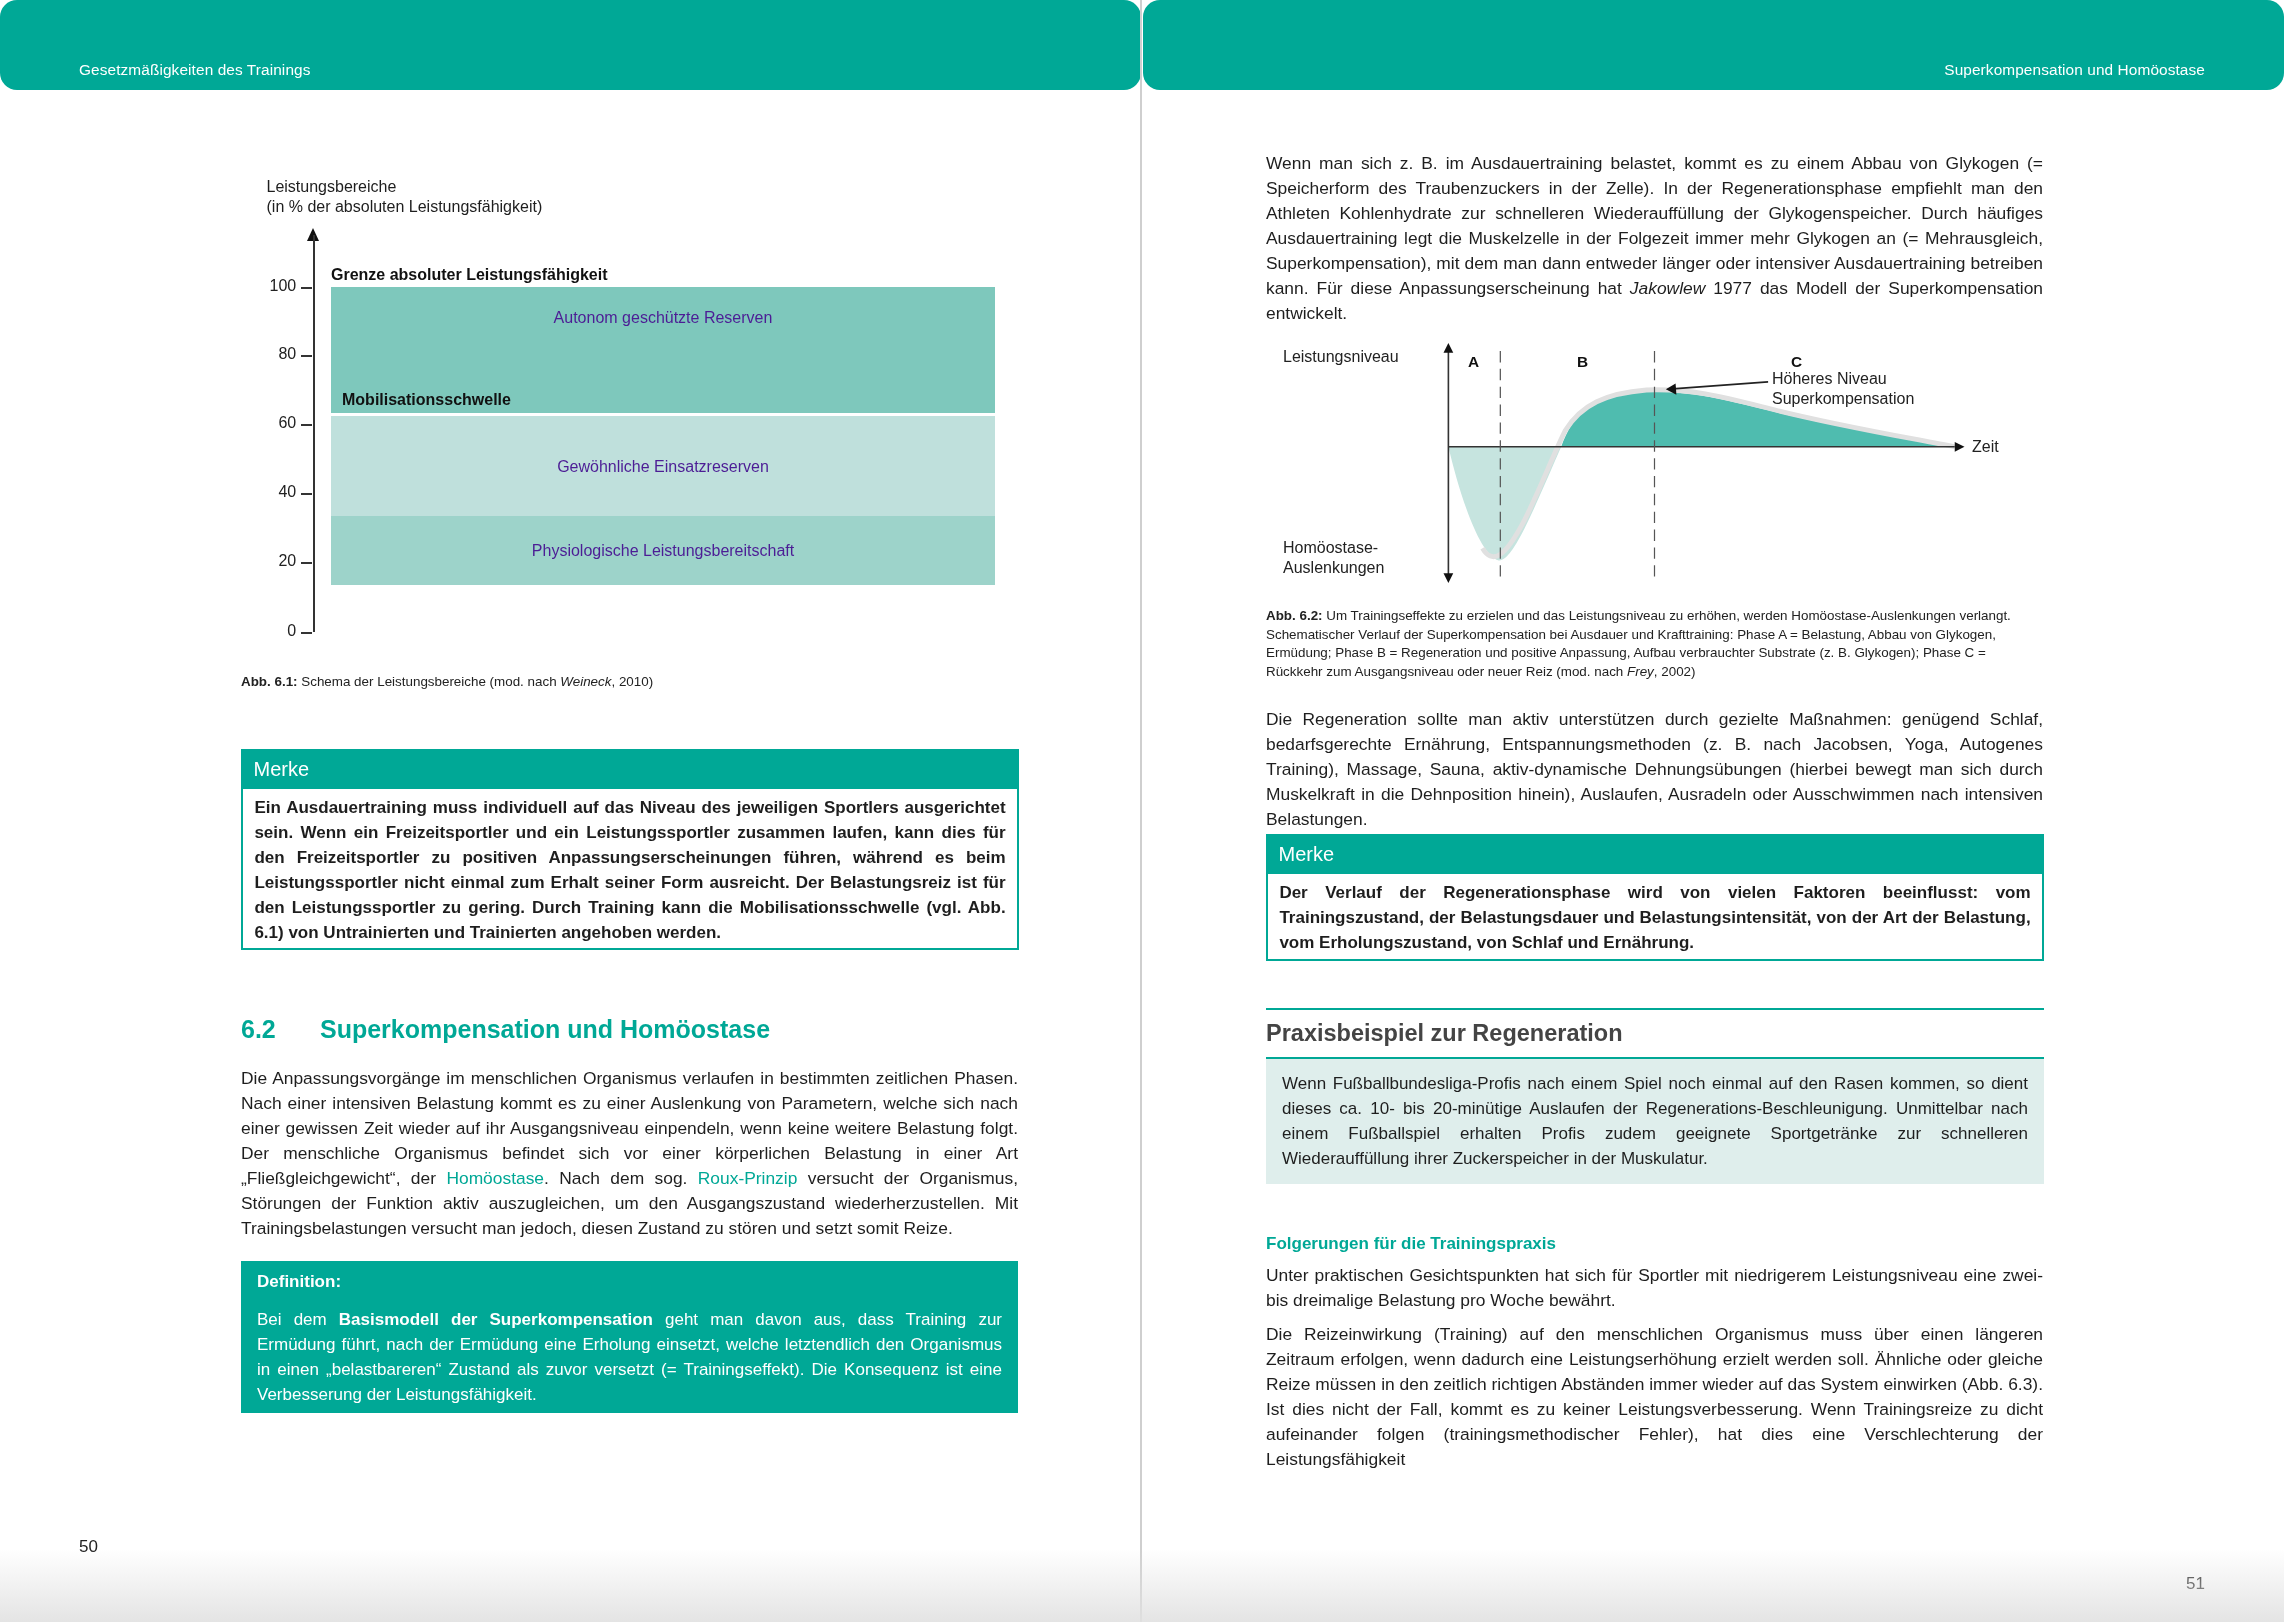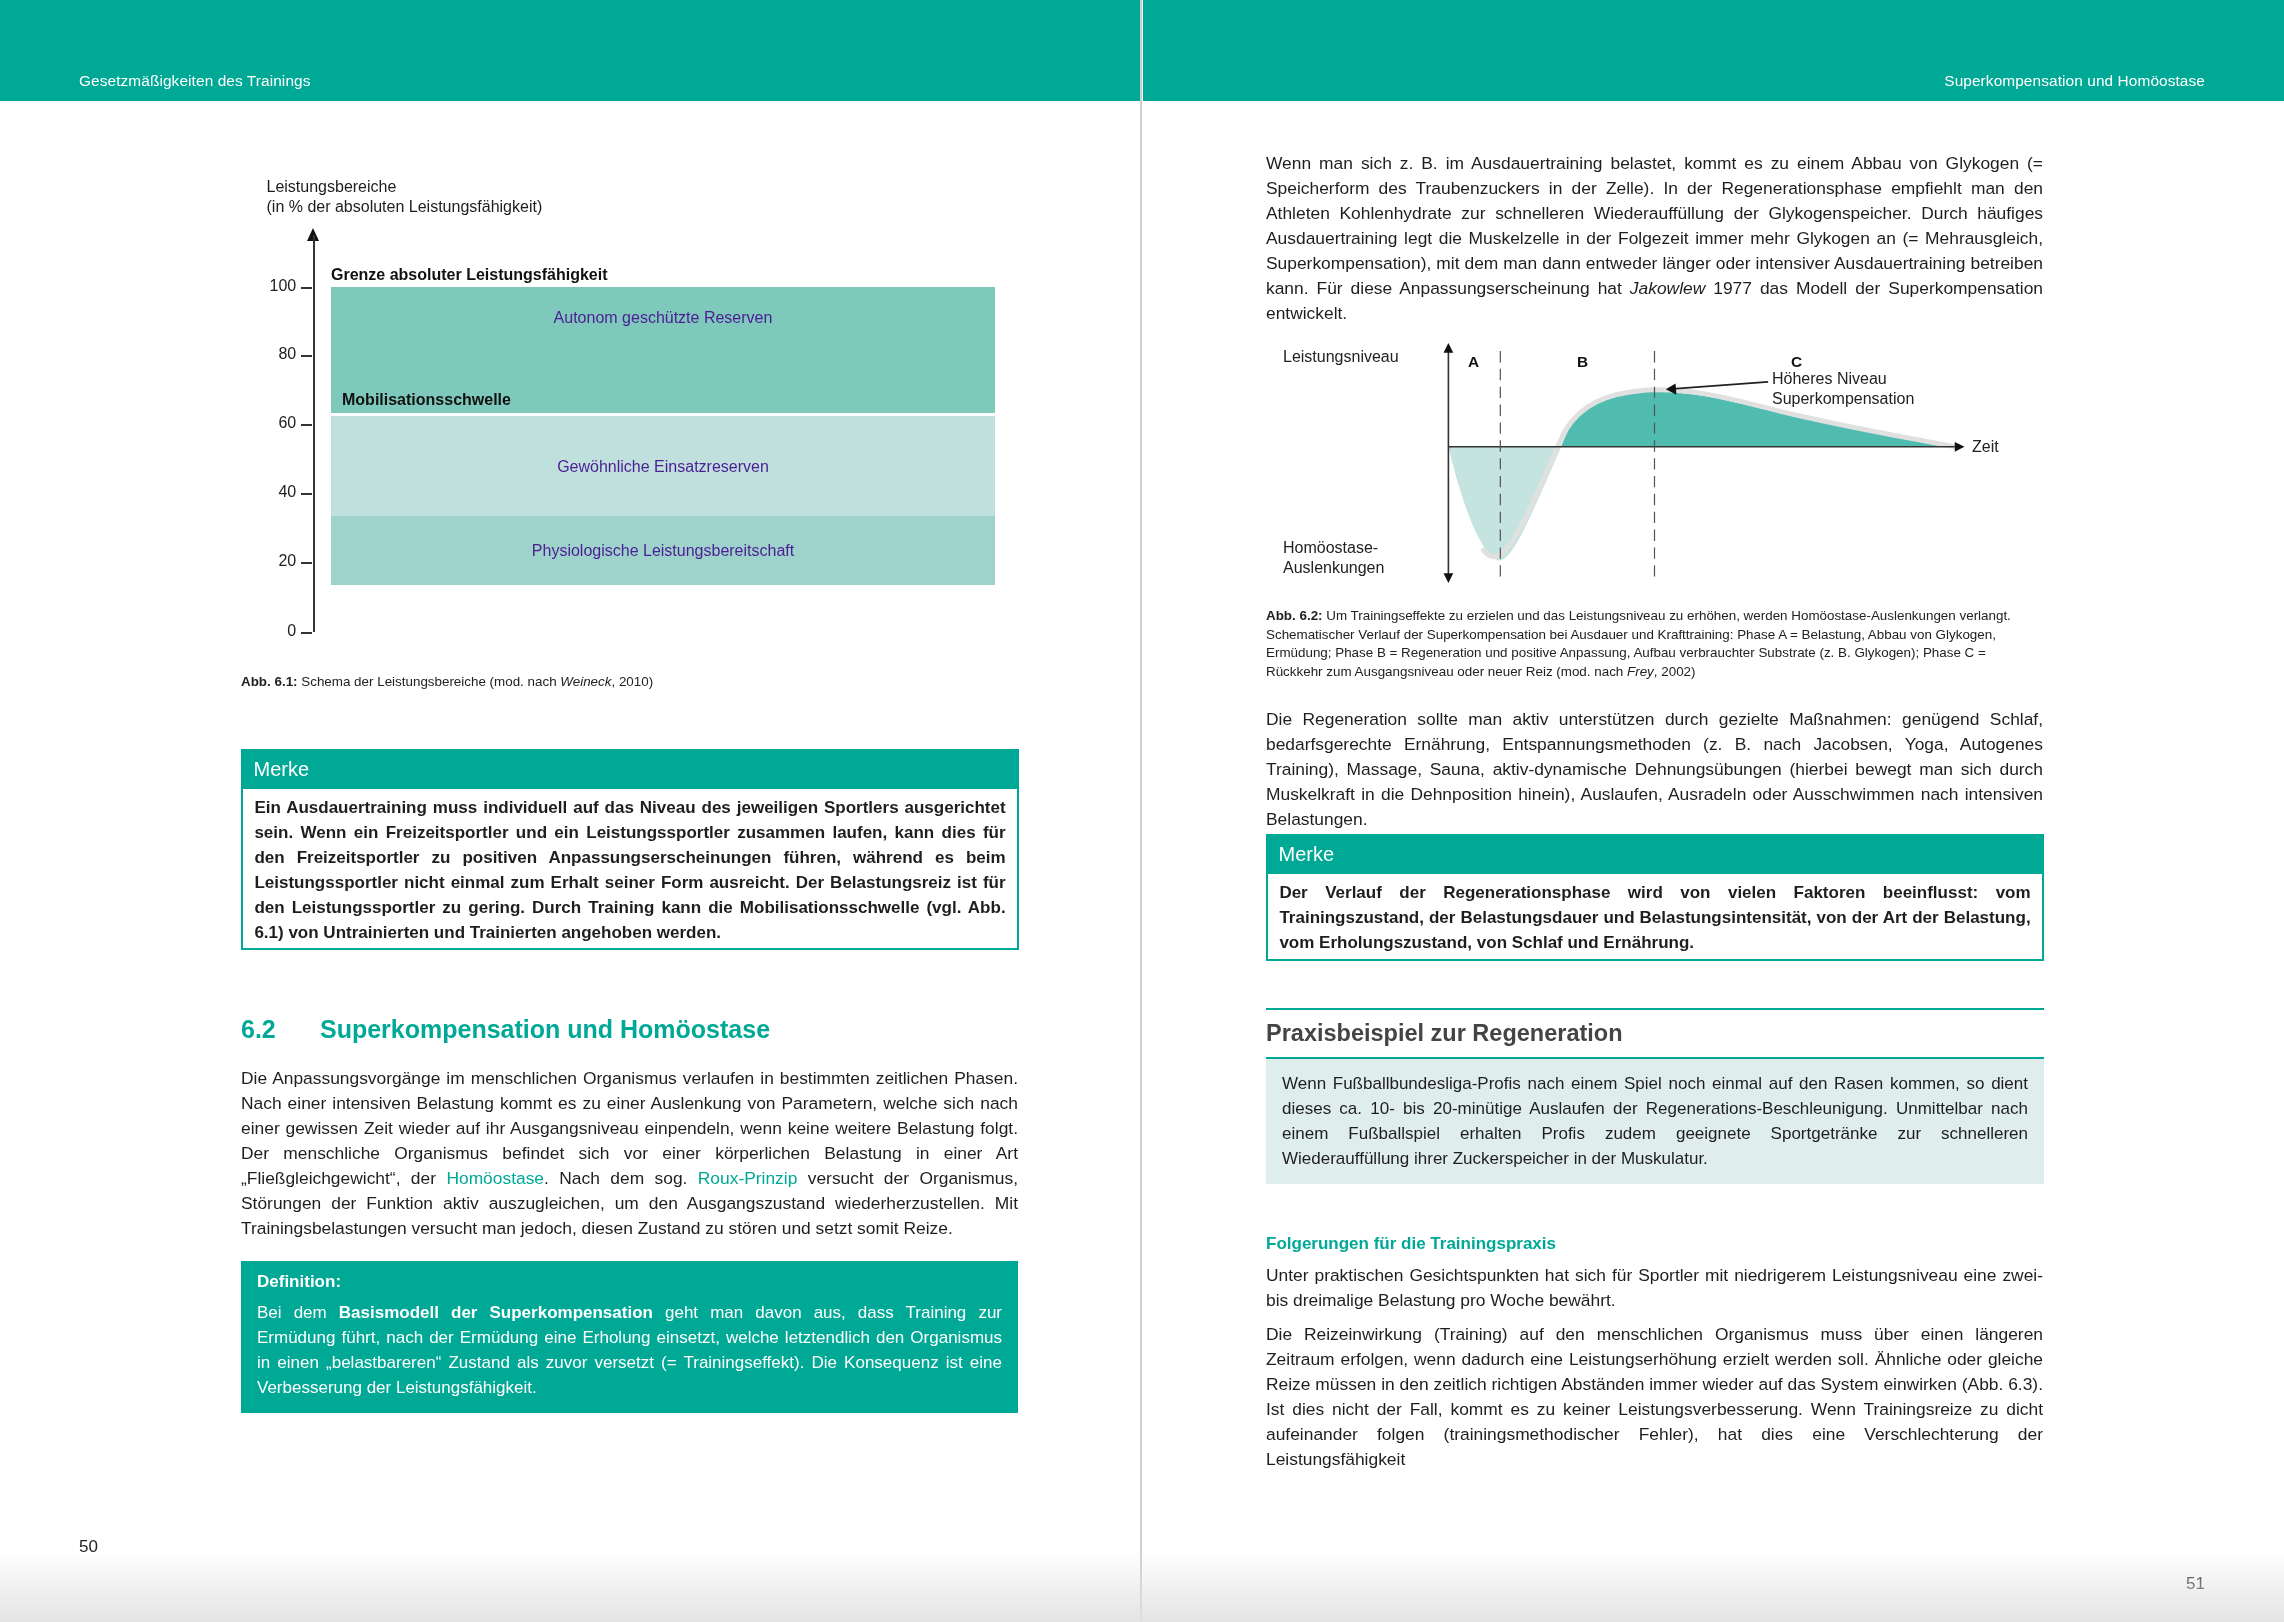--- a/index.html
+++ b/index.html
@@ -4,21 +4,21 @@
 <style>
   html, body { margin:0; padding:0; }
   body { width:2284px; height:1622px; position:relative; overflow:hidden; background:#ffffff;
          font-family:"Liberation Sans", sans-serif; color:#1e1e1e; }
   .page { position:absolute; top:0; height:1622px; background:#fff; }
   .page.left { left:0; width:1141px; }
   .page.right { left:1143px; width:1141px; }
   .gutter { position:absolute; left:1140px; top:0; width:2.4px; height:1622px; background:#cfcfcf; }
   .bottom-shade { position:absolute; left:0; right:0; bottom:0; height:73px;
                   background:linear-gradient(to bottom, rgba(255,255,255,0), rgba(225,225,225,0.9)); pointer-events:none; }
-  .header { position:absolute; top:0; left:0; right:0; height:101px; background:#00a896; }
+  .header { position:absolute; top:0; left:0; right:0; height:90px; background:#00a896;border-radius:17px; }
   .header .title { position:absolute; bottom:11.4px; font-size:15.4px; color:#ffffff; letter-spacing:0.1px; }
   .page.left .header .title { left:79px; }
   .page.right .header .title { right:79px; }
   .page-num { position:absolute; top:1537px; font-size:17px; color:#222; }
   .page.left .page-num { left:79px; }
   .page.right .page-num { right:79px;margin-top:37px; }
 
   .body-text { font-size:17.4px; line-height:25px; text-align:justify; color:#1e1e1e; }
   .teal-link { color:#00a896; }
 
@@ -42,21 +42,21 @@
 
   
   .merke { position:absolute; border:2.4px solid #00a896; background:#fff; box-sizing:border-box; }
   .merke .mhead { background:#00a896; color:#fff; font-weight:normal; font-size:20px; padding:6.5px 11.4px 8px 10.5px; }
   .merke .mbody { padding:6.5px 11.4px 8px 11.4px; font-size:17px; line-height:25px; text-align:justify; color:#1e1e1e;font-weight:bold; }
 
   .section-heading { position:absolute; font-size:25px; font-weight:bold; color:#00a896; }
   .section-heading .num { display:inline-block; width:79px; }
 
   .definition { position:absolute; background:#00a896; color:#ffffff; box-sizing:border-box; padding:11.4px 16px 13px 16px; }
-  .definition .dhead { font-weight:bold; font-size:17px; margin-bottom:8px; }
+  .definition .dhead { font-weight:bold; font-size:17px; margin-bottom:15px; }
   .definition .dbody { font-size:17px; line-height:25px; text-align:justify; }
 
   
   .chart2 { position:absolute; left:1265px; top:333px; width:779px; height:260px; }
   .chart2 svg { position:absolute; left:0; top:0; }
   .chart2 .lbl { position:absolute; font-size:16px; color:#222; line-height:19.5px; }
   .chart2 .phase { position:absolute; font-size:15.4px; font-weight:bold; color:#111; }
 
   .praxis { position:absolute; }
   .praxis .rule { height:2.4px; background:#00a896; }

